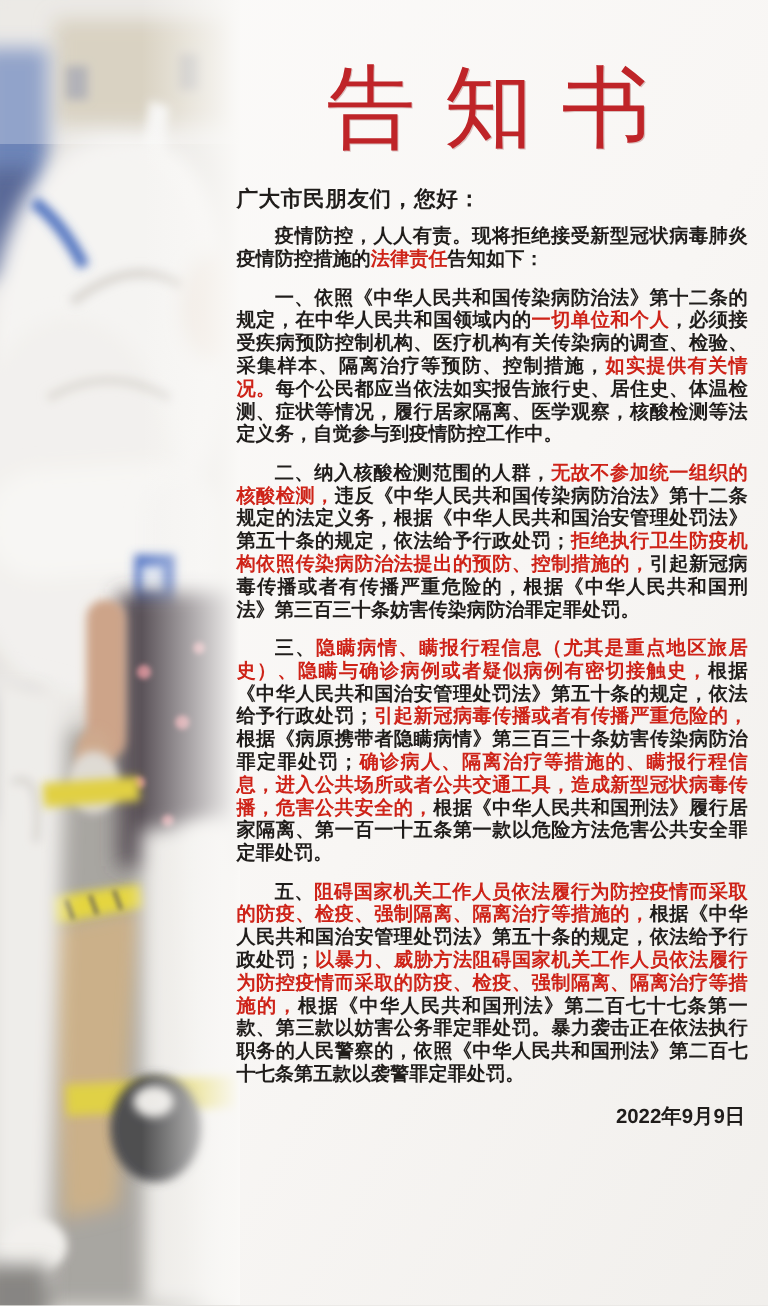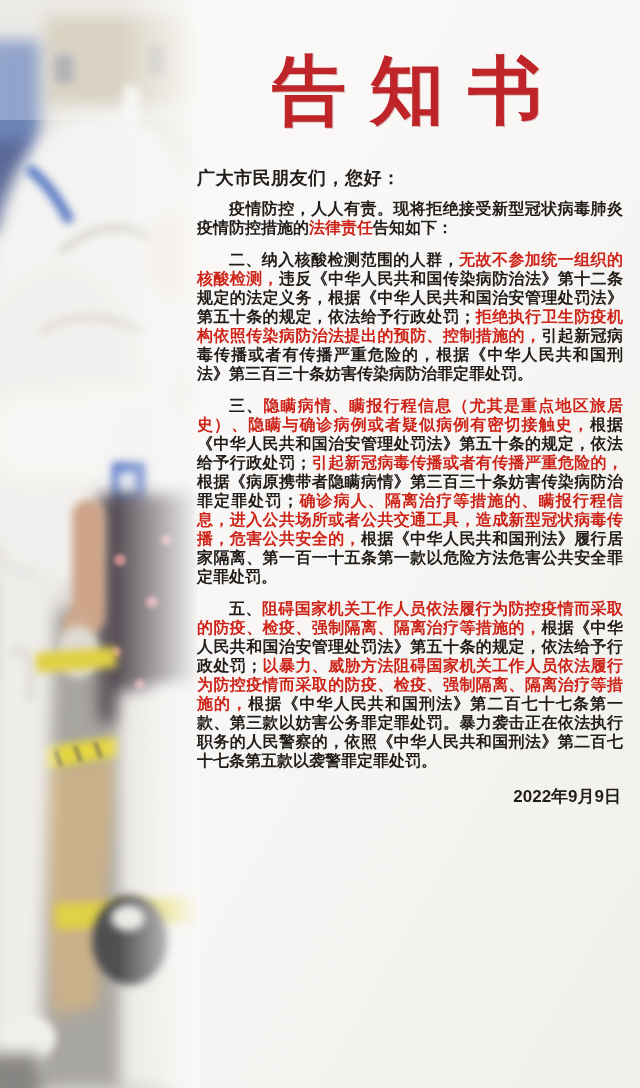--- a/index.html
+++ b/index.html
@@ -23,29 +23,29 @@
   }
   .photo-strip svg{display:block;}
   .content{
     position:absolute;left:197px;top:0;width:426px;
     color:var(--body-text);
   }
   .title{
     margin:42px 0 0 0;
     text-align:center;
     font-family:"DejaVu Serif","Liberation Serif",serif;
-    font-weight:bold;
+    font-weight:normal;
     font-size:74px;line-height:96px;
     letter-spacing:24px;
     padding-left:18px; 
     color:var(--title-red);
     text-shadow:1px 1px 0 rgba(120,20,20,0.25);
   }
   .greeting{
-    margin-top:28px;
+    margin-top:16px;
     font-size:18px;font-weight:900;
     letter-spacing:0.5px;
   }
   .para{
     margin:13px 0 0 0;
     font-size:16px;font-weight:700;
     line-height:19px;
     text-align:justify;
     text-indent:32px;
     font-family:Liberation Mono, monospace;
@@ -140,20 +140,21 @@
     </svg>
   </div>
 
   <div class="content">
     <h1 class="title">告知书</h1>
 
     <div class="greeting">广大市民朋友们，您好：</div>
 
     <p class="para intro"><span>疫情防控，人人有责。现将拒绝接受新型冠状病毒肺炎疫情防控措施的</span><span class="hl">法律责任</span><span>告知如下：</span></p>
 
+    <p class="para"><span>一、依照《中华人民共和国传染病防治法》第十二条的规定，在中华人民共和国领域内的</span><span class="hl">一切单位和个人</span><span>，必须接受疾病预防控制机构、医疗机构有关传染病的调查、检验、采集样本、隔离治疗等预防、控制措施，</span><span class="hl">如实提供有关情况。</span><span>每个公民都应当依法如实报告旅行史、居住史、体温检测、症状等情况，履行居家隔离、医学观察，核酸检测等法定义务，自觉参与到疫情防控工作中。</span></p>
     <p class="para"><span>二、纳入核酸检测范围的人群，</span><span class="hl">无故不参加统一组织的核酸检测，</span><span>违反《中华人民共和国传染病防治法》第十二条规定的法定义务，根据《中华人民共和国治安管理处罚法》第五十条的规定，依法给予行政处罚；</span><span class="hl">拒绝执行卫生防疫机构依照传染病防治法提出的预防、控制措施的，</span><span>引起新冠病毒传播或者有传播严重危险的，根据《中华人民共和国刑法》第三百三十条妨害传染病防治罪定罪处罚。</span></p>
     <p class="para"><span>三、</span><span class="hl">隐瞒病情、瞒报行程信息（尤其是重点地区旅居史）、隐瞒与确诊病例或者疑似病例有密切接触史，</span><span>根据《中华人民共和国治安管理处罚法》第五十条的规定，依法给予行政处罚；</span><span class="hl">引起新冠病毒传播或者有传播严重危险的，</span><span>根据《病原携带者隐瞒病情》第三百三十条妨害传染病防治罪定罪处罚；</span><span class="hl">确诊病人、隔离治疗等措施的、瞒报行程信息，进入公共场所或者公共交通工具，造成新型冠状病毒传播，危害公共安全的，</span><span>根据《中华人民共和国刑法》履行居家隔离、第一百一十五条第一款以危险方法危害公共安全罪定罪处罚。</span></p>
     <p class="para"><span>五、</span><span class="hl">阻碍国家机关工作人员依法履行为防控疫情而采取的防疫、检疫、强制隔离、隔离治疗等措施的，</span><span>根据《中华人民共和国治安管理处罚法》第五十条的规定，依法给予行政处罚；</span><span class="hl">以暴力、威胁方法阻碍国家机关工作人员依法履行为防控疫情而采取的防疫、检疫、强制隔离、隔离治疗等措施的，</span><span>根据《中华人民共和国刑法》第二百七十七条第一款、第三款以妨害公务罪定罪处罚。暴力袭击正在依法执行职务的人民警察的，依照《中华人民共和国刑法》第二百七十七条第五款以袭警罪定罪处罚。</span></p>
 
     <div class="footer">
       <div>2022年9月9日</div>
     </div>
   </div>
 </div>
 

